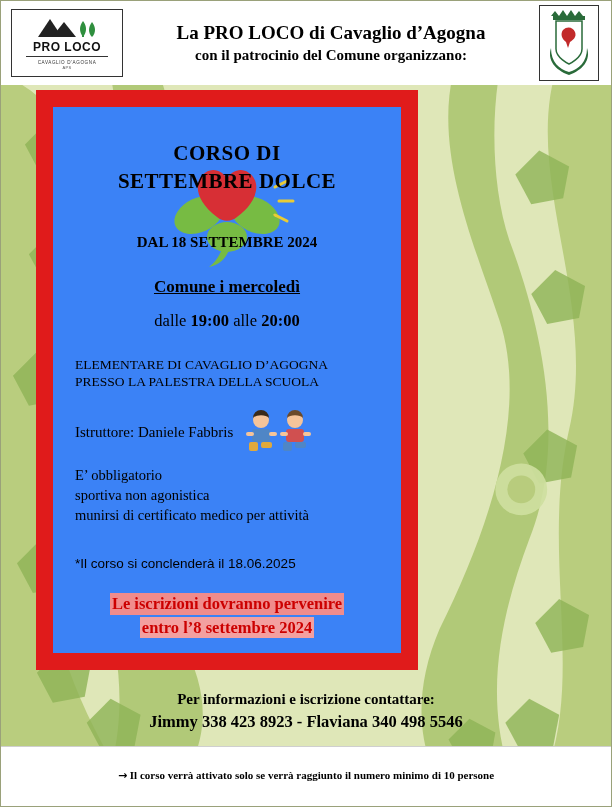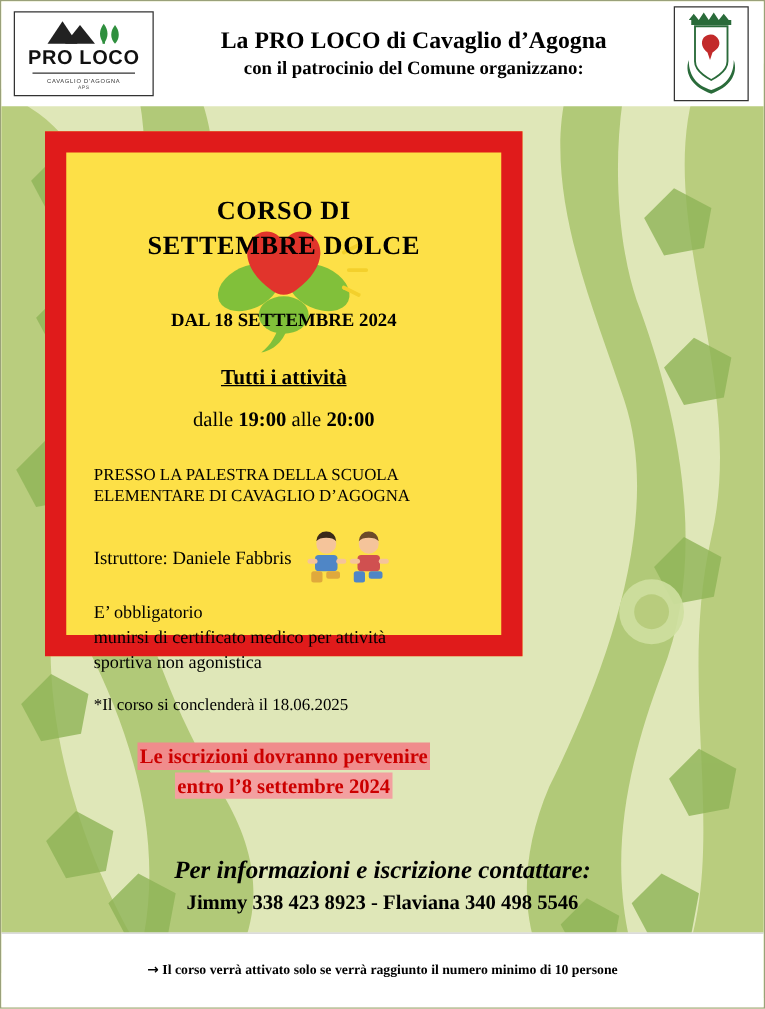--- a/index.html
+++ b/index.html
@@ -50,21 +50,21 @@
     margin-left: 4px;
   }
   .logo-left .mark {
     display: flex;
     align-items: flex-end;
     gap: 2px;
   }
   .logo-left .pl-text {
     font-family: "Liberation Sans", sans-serif;
     font-weight: bold;
-    font-size: 16px;
+    font-size: 12px;
     letter-spacing: .5px;
     color: #111;
     margin-top: 2px;
   }
   .logo-left .pl-sub {
     font-family: "Liberation Sans", sans-serif;
     font-size: 4.6px;
     letter-spacing: .6px;
     color: #333;
     margin-top: 2px;
@@ -116,24 +116,24 @@
   
   .card-wrap {
     position: relative;
     z-index: 2;
     margin: 5px 112px 0 112px;
   }
   .card-frame {
     position: absolute;
     left: -6px;
     right: -6px;
-    top: 15px;
-    height: 420px;
+    top: 0;
+    height: 580px;
     border: 17px solid #e01b1b;
-    background: #fde047;
+    background: #3b82f6;
     box-sizing: border-box;
     width: 382px;
     margin-left: -71px;
   }
   .card-inner {
     position: relative;
     height: 100%;
     padding: 10px 18px;
     box-sizing: border-box;
     text-align: center;
@@ -200,24 +200,24 @@
   .figures { margin-left: 12px; }
   .obblig {
     font-family: "Liberation Serif", serif;
     font-size: 14.5px;
     line-height: 1.35;
     text-align: left;
     margin: 12px 0 0 4px;
     color: #000;
   }
   .note {
-    font-family: Liberation Serif, serif;
+    font-family: Liberation Sans, sans-serif;
     font-size: 13.5px;
     text-align: left;
-    margin: 16px 0 0 4px;
+    margin: 31px 0 0 4px;
     color: #000;
   }
   .highlight-block {
     margin-top: 22px;
     text-align: center;
   }
   .hl1, .hl2 {
     display: inline-block;
     background: #f08c8c;
     color: #cc0000;
@@ -235,21 +235,21 @@
     right: 0;
     bottom: 0;
     z-index: 3;
   }
   .contact {
     text-align: center;
     font-family: "Liberation Serif", serif;
     font-weight: bold;
     color: #000;
   }
-  .contact-line1 { font-size: 20px; font-style: italic; }
+  .contact-line1 { font-size: 15px; }
   .contact-line2 { font-size: 16.5px; margin-top: 4px; }
   .bottom-bar {
     margin-top: 14px;
     background: #ffffff;
     border-top: 1px solid #cfcfcf;
     height: 60px;
     display: flex;
     align-items: flex-start;
     justify-content: center;
     padding-top: 22px;
@@ -352,30 +352,30 @@
         </svg>
 
         <div class="card-text">
           <div class="course-title">
             <div>CORSO DI</div>
             <div>SETTEMBRE DOLCE</div>
           </div>
 
           <div class="date-line">DAL 18 SETTEMBRE 2024</div>
 
-          <div class="weekday">Tutti i attività</div>
+          <div class="weekday">Comune i mercoledì</div>
 
 
           <div class="hours2">
             <span>dalle </span><b>19:00</b><span> alle </span><b>20:00</b>
           </div>
 
           <div class="venue">
+            <div>ELEMENTARE DI CAVAGLIO D’AGOGNA</div>
             <div>PRESSO LA PALESTRA DELLA SCUOLA</div>
-            <div>ELEMENTARE DI CAVAGLIO D’AGOGNA</div>
           </div>
 
           <div class="instructor-row">
             <div class="instructor">Istruttore: Daniele Fabbris</div>
             <svg class="figures" width="74" height="44" viewBox="0 0 74 44">
               <g>
                 <circle cx="16" cy="10" r="8" fill="#f5c49a"></circle>
                 <path d="M8,8 a8,8 0 0 1 16,0 a9,5 0 0 0 -16,0 z" fill="#3a2a1a"></path>
                 <rect x="7" y="19" width="18" height="13" rx="3" fill="#4f86c6"></rect>
                 <rect x="4" y="32" width="9" height="9" rx="2" fill="#e0a93c"></rect>
@@ -390,22 +390,22 @@
                 <rect x="4" y="32" width="9" height="9" rx="2" fill="#4f86c6"></rect>
                 <rect x="16" y="32" width="11" height="6" rx="2" fill="#4f86c6"></rect>
                 <rect x="1" y="22" width="8" height="4" rx="2" fill="#f5c49a"></rect>
                 <rect x="24" y="22" width="8" height="4" rx="2" fill="#f5c49a"></rect>
               </g>
             </svg>
           </div>
 
           <div class="obblig">
             <div>E’ obbligatorio</div>
+            <div>sportiva non agonistica</div>
             <div>munirsi di certificato medico per attività</div>
-            <div>sportiva non agonistica</div>
           </div>
 
           <div class="note">*Il corso si conclenderà il 18.06.2025</div>
 
           <div class="highlight-block">
             <div class="hl1">Le iscrizioni dovranno pervenire</div><br>
             <div class="hl2">entro l’8 settembre 2024</div>
           </div>
 
         </div>

